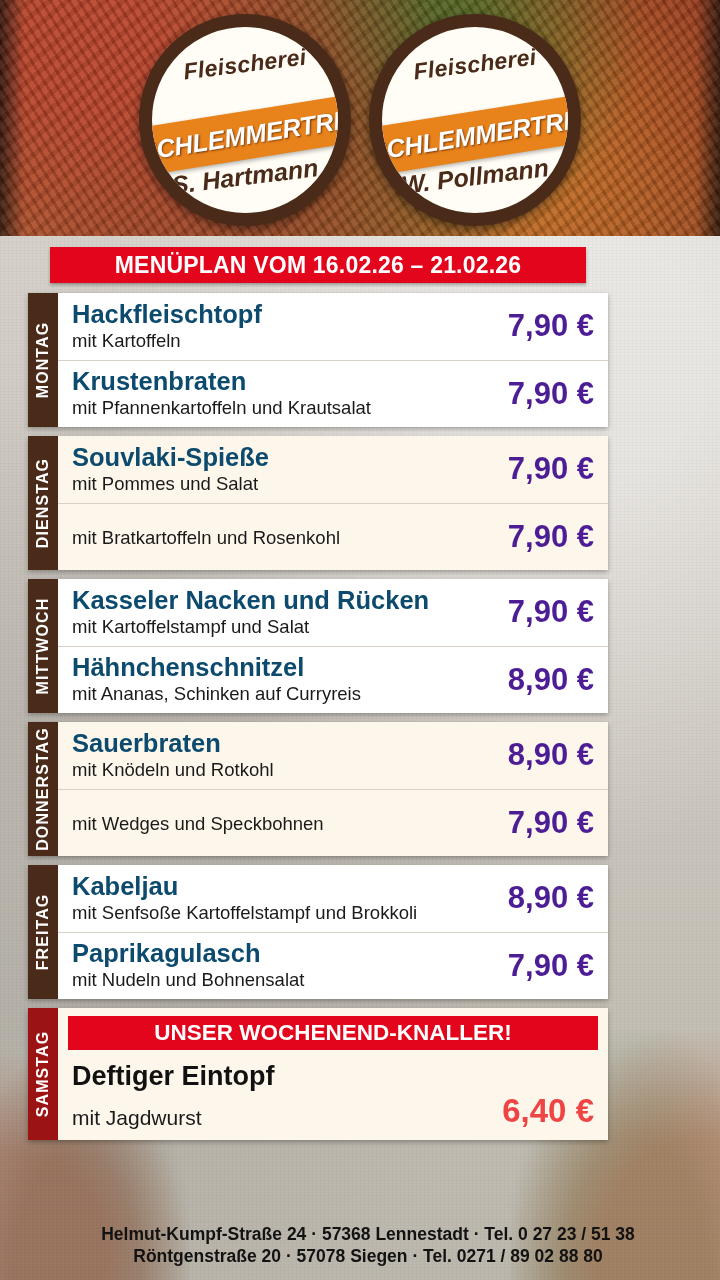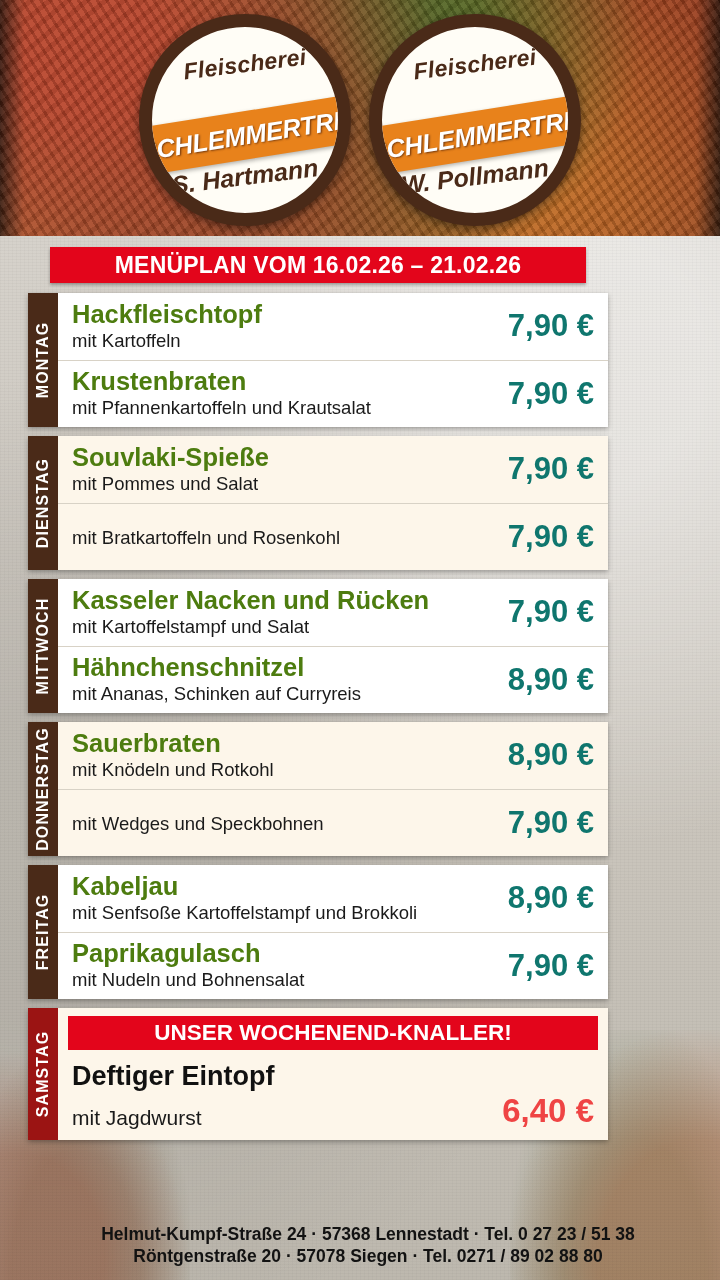--- a/index.html
+++ b/index.html
@@ -162,36 +162,36 @@
   .dish {
     display: flex; align-items: center;
     padding: 6px 14px 7px 14px;
     min-height: 67px;
   }
   .dish + .dish { border-top: 1px solid #d8d2c6; }
   .dish-text { flex: 1 1 auto; min-width: 0; }
   .dish-name {
     font-size: 25.5px;
     font-weight: bold;
-    color: #4d7c0f;
+    color: #0c4a6e;
     line-height: 1.06;
     white-space: nowrap;
   }
   .dish-desc {
     font-size: 18.5px;
     color: #1a1a1a;
     line-height: 1.15;
     margin-top: 2px;
     white-space: nowrap;
   }
   .dish-price {
     flex: 0 0 auto;
     font-size: 31px;
     font-weight: bold;
-    color: #0f766e;
+    color: #4c1d95;
     margin-left: 6px;
     white-space: nowrap;
     text-align: right;
   }
 
   
   .weekend {
     background: #fdf6ea;
   }
   .weekend-banner {

